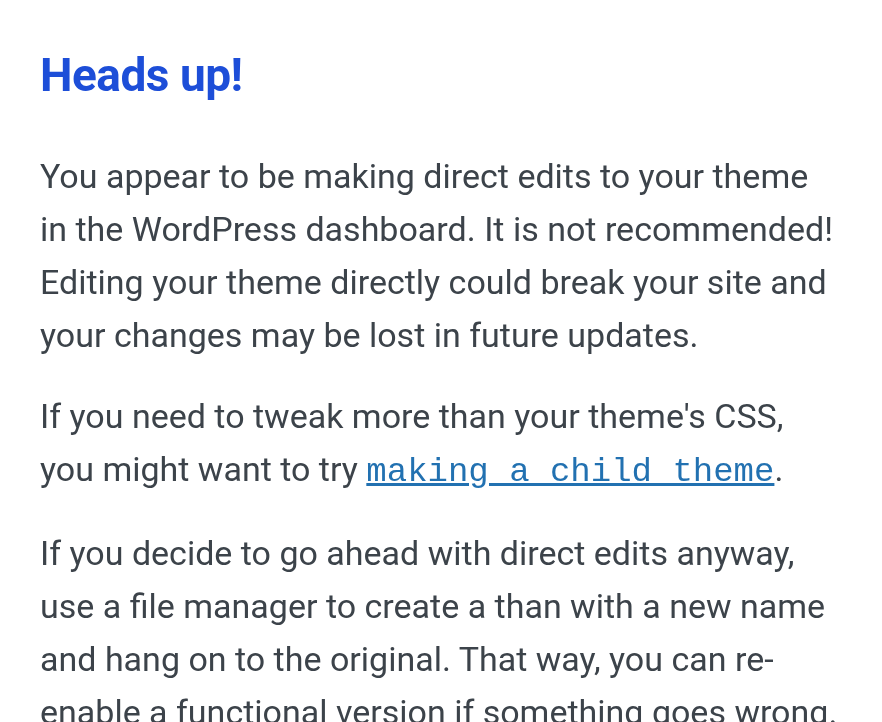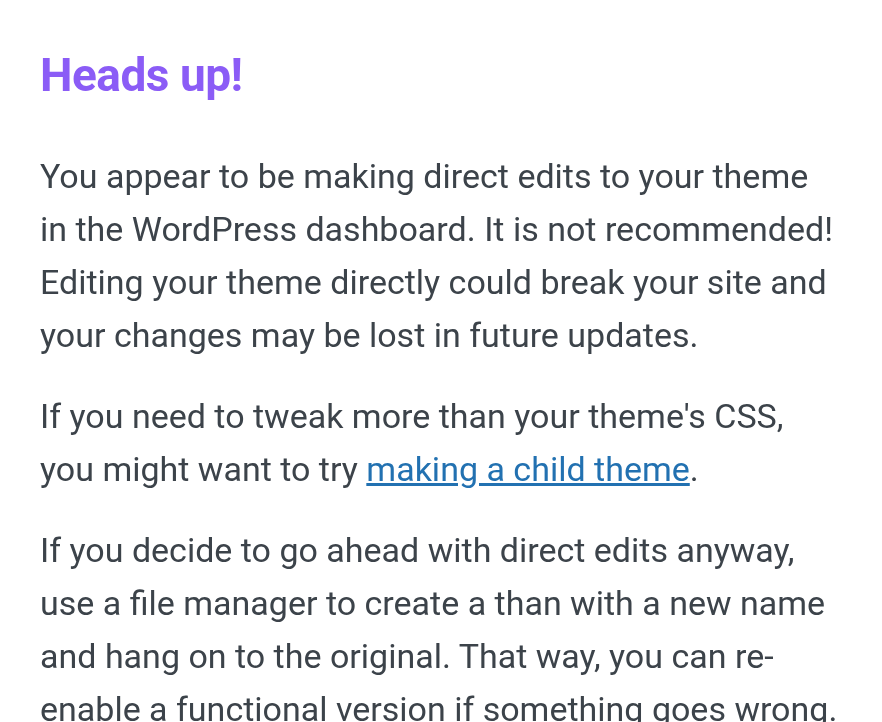--- a/index.html
+++ b/index.html
@@ -11,33 +11,34 @@
       font-family: -apple-system, BlinkMacSystemFont, "Segoe UI", Roboto, Helvetica, Arial, sans-serif;
       background: #ffffff;
       width: 882px;
       height: 722px;
       padding: 48px 40px 40px 40px;
       color: #3c434a;
     }
     .heading {
       font-size: 46px;
       font-weight: 700;
-      color: #8b5cf6;
+      color: #1d4ed8;
       margin-bottom: 48px;
       letter-spacing: -0.5px;
     }
     .paragraph {
       font-size: 34px;
       line-height: 1.56;
       color: #3c434a;
       margin-bottom: 28px;
     }
     .link {
       color: #2271b1;
       text-decoration: underline;
+      font-family: Liberation Mono, monospace;
     }
     .button-row {
       display: flex;
       gap: 28px;
       margin-top: 40px;
     }
     .btn {
       font-size: 25px;
       padding: 12px 22px;
       border-radius: 4px;

